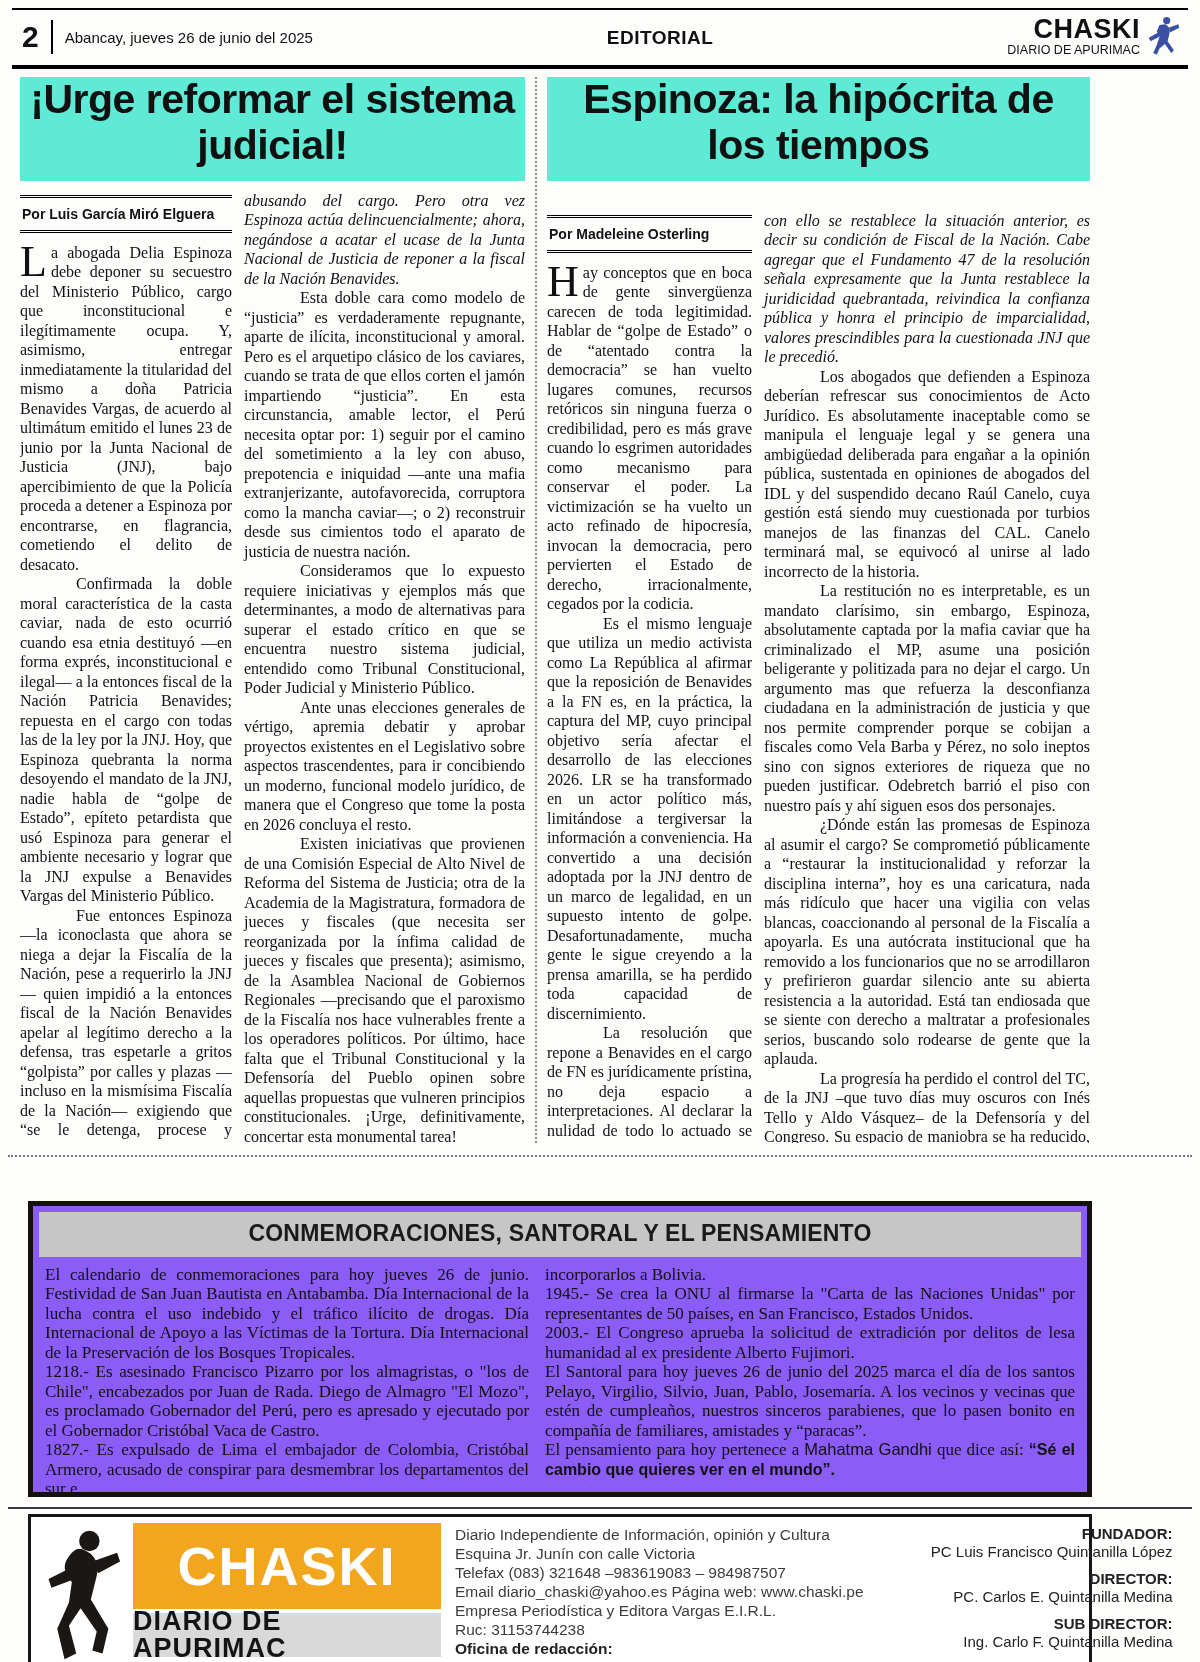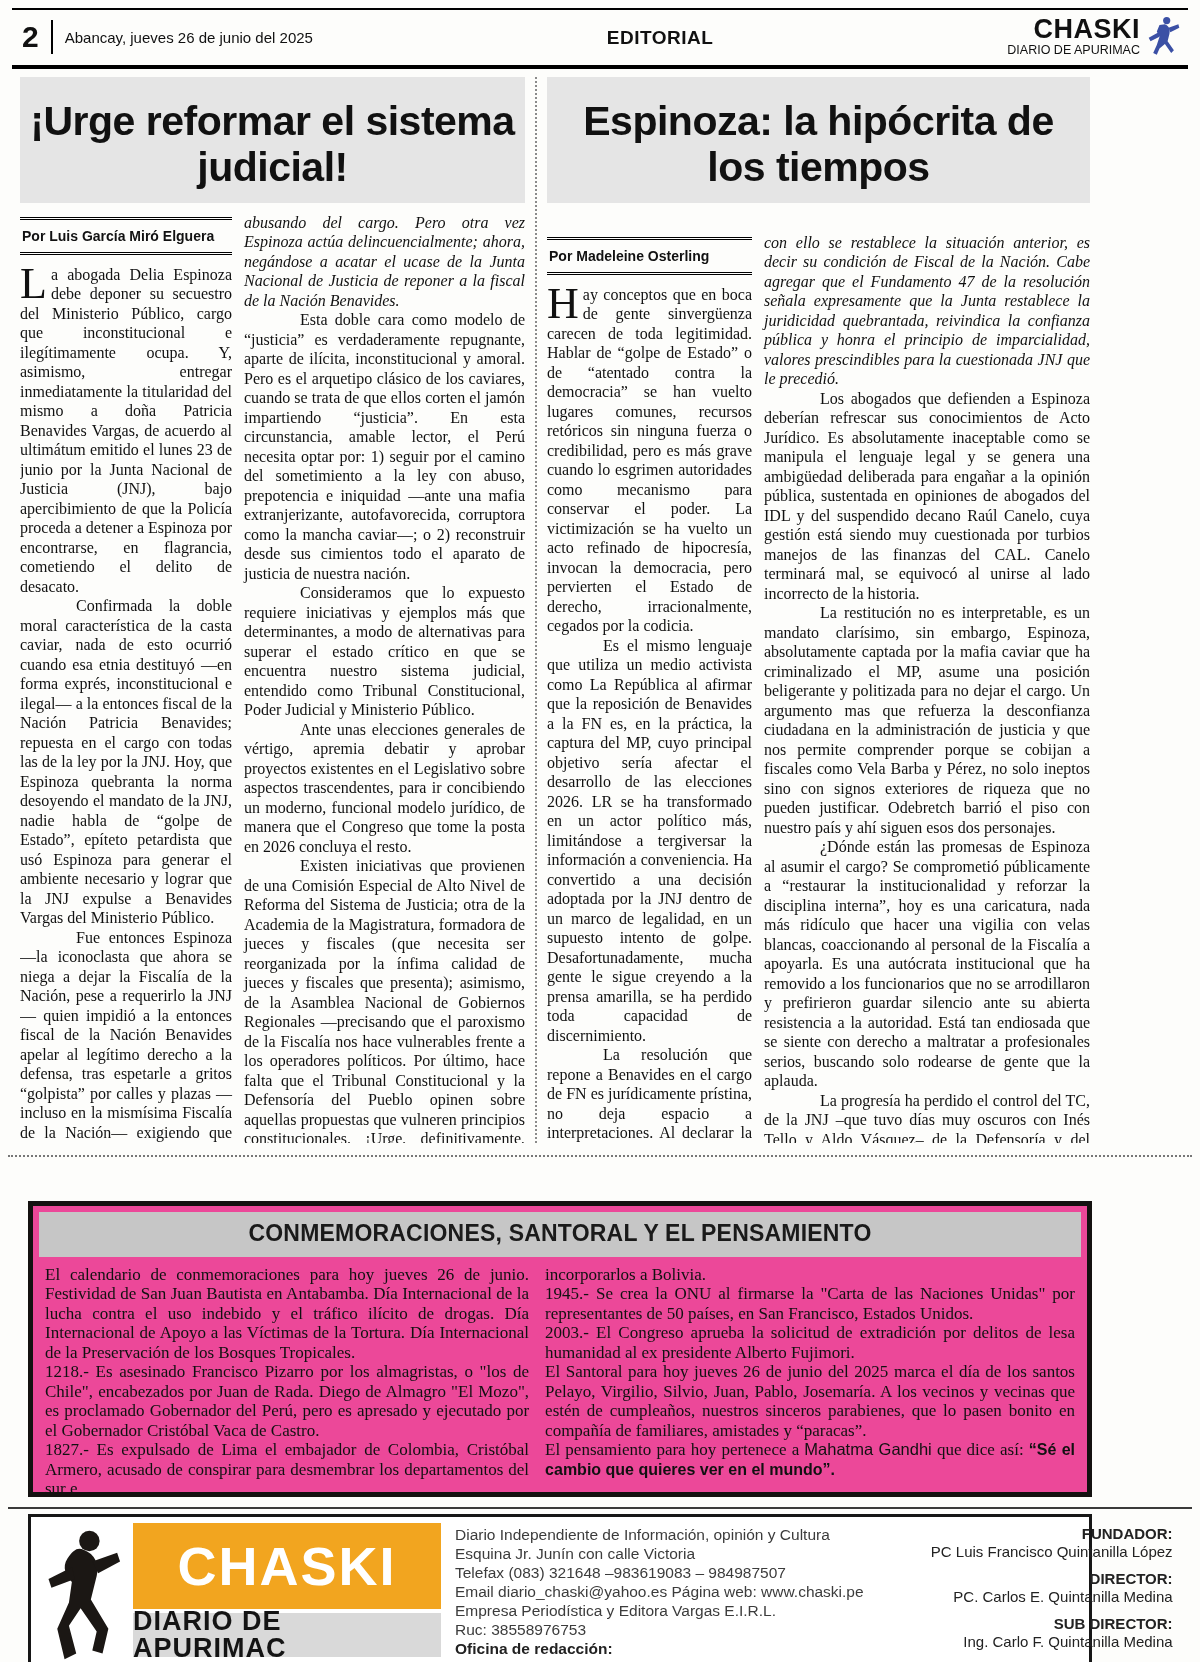--- a/index.html
+++ b/index.html
@@ -19,23 +19,23 @@
   .masthead-text{text-align:right;}
   .masthead-title{font:800 27px/1 "Liberation Sans", sans-serif;letter-spacing:.5px;}
   .masthead-sub{font:12.5px/1.2 "Liberation Sans", sans-serif;}
   
   .main{display:flex;margin:8px 110px 0 20px;height:1066px;overflow:hidden;}
   .article{display:flex;flex-direction:column;}
   .article-1{width:505px;}
   .article-2{flex:1;gap:20px;}
   .vdiv{width:0;border-left:2px dotted #8a8a8a;margin:0 10px;}
   .article-title{
-    background:#e5e5e5;text-align:center;
+    background:#5eead4;text-align:center;
     font:700 41px/1.12 "Liberation Sans", sans-serif;letter-spacing:-.5px;
-    padding:22px 6px 12px 6px;
+    padding:0 6px 12px 6px;
   }
   .cols{display:flex;gap:12px;margin-top:10px;flex:1;overflow:hidden;}
   .col{text-align:justify;font-size:16px;line-height:19.5px;hyphens:auto;-webkit-hyphens:auto;}
   .a1c1{width:212px;}
   .a1c2{flex:1;}
   .a2c1{width:205px;}
   .a2c2{flex:1;}
   .byline{
     border-top:3px double #000;border-bottom:3px double #000;
     font:700 14px/1 "Liberation Sans", sans-serif;
@@ -44,21 +44,21 @@
   .col p{margin:0;text-indent:3.5em;}
   .col p.dropcap{text-indent:0;}
   .col p.cont{text-indent:0;font-style:italic;}
   .col p.dropcap::first-letter{
     float:left;font-size:44px;line-height:34px;padding:2px 4px 0 0;
   }
   
   .dotted-sep{border-top:2px dotted #777;margin:12px 8px 0 8px;height:0;}
   
   .cm-box{
-    margin:44px 0 0 28px;width:1064px;border:5px solid #141110;background:#ec4899;
+    margin:44px 0 0 28px;width:1064px;border:5px solid #141110;background:#8b5cf6;
     box-sizing:border-box;height:296px;overflow:hidden;
   }
   .cm-banner{
     background:#c6c6c6;margin:6px;text-align:center;
     font:700 23px/1.5 "Liberation Sans", sans-serif;letter-spacing:.2px;
     padding:4px 0 6px 0;color:#1a1a1a;
   }
   .cm-body{display:flex;gap:16px;padding:2px 12px 8px 12px;justify-content:center;}
   .cm-col{text-align:justify;font-size:17px;line-height:19.5px;}
   .cm-left{width:47%;}
@@ -217,21 +217,21 @@
     </div>
   </div>
 
   <div class="f-info">
     <div>
         <div>Diario Independiente de Información, opinión y Cultura</div>
         <div>Esquina  Jr. Junín con calle Victoria</div>
         <div>Telefax (083) 321648 –983619083 – 984987507</div>
         <div>Email diario_chaski@yahoo.es  Página web: www.chaski.pe</div>
         <div>Empresa Periodística y Editora Vargas E.I.R.L.</div>
-        <div>Ruc: 38558976753</div>
+        <div>Ruc: 31153744238</div>
       </div>
     <div class="f-bold">Oficina de redacción:</div>
     <div><span class="f-bold">Dirección:</span><span> Esquina de Jr. Junín con Calle victoria  s/n</span></div>
   </div>
 
   <div class="f-staff">
     <div class="staff-entry">
       <div class="staff-role">FUNDADOR:</div>
       <div class="staff-name">PC Luis Francisco Quintanilla López</div>
     </div>

